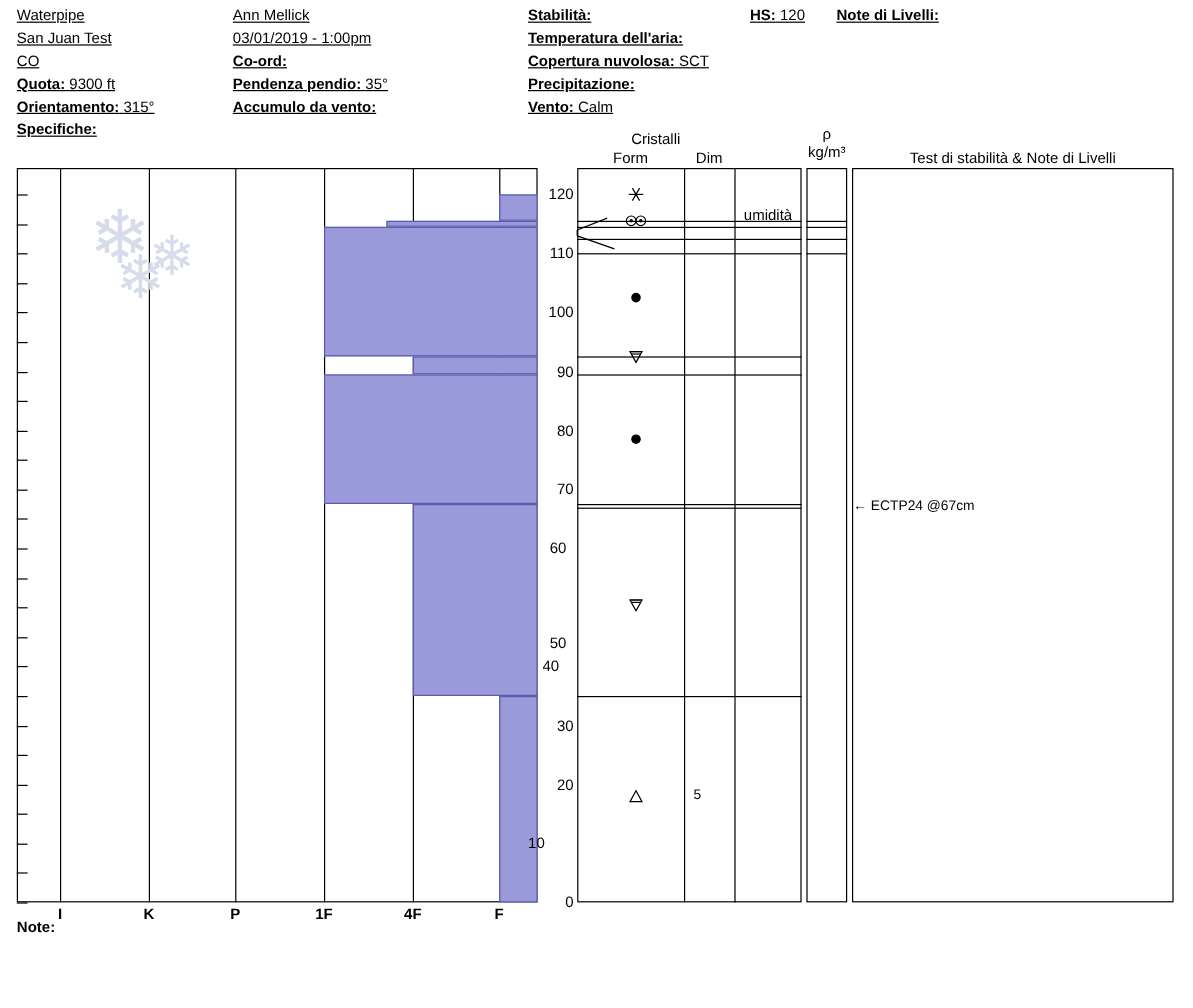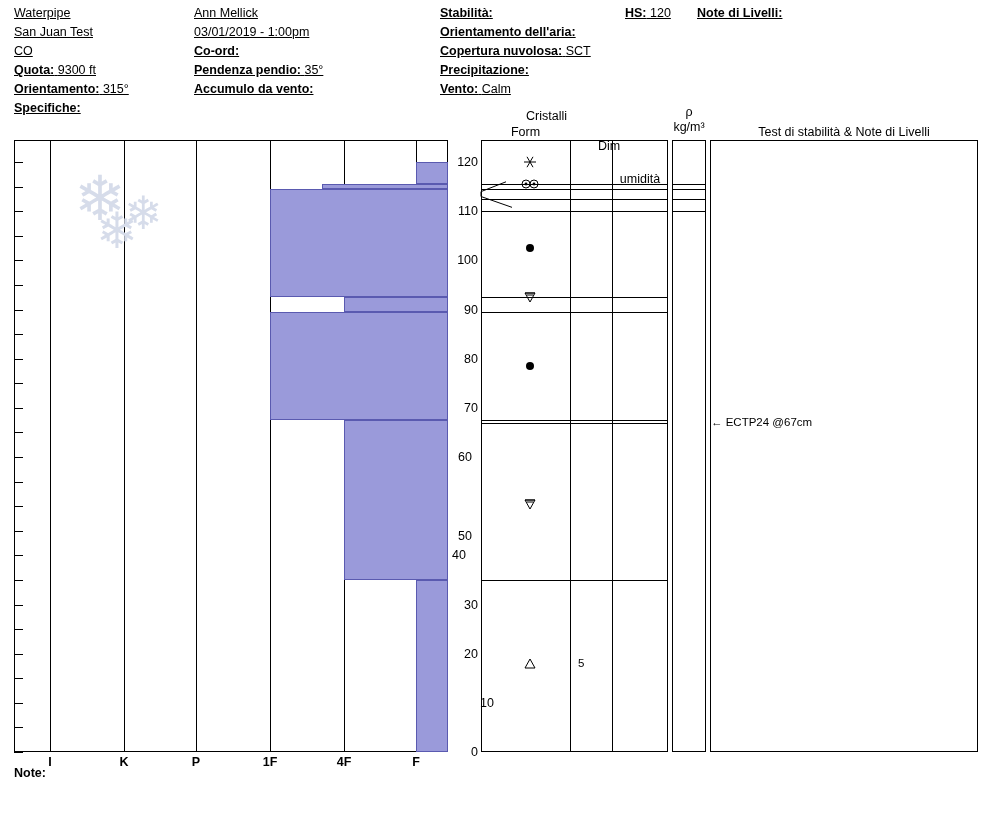--- a/index.html
+++ b/index.html
@@ -208,21 +208,21 @@
       <span></span>
     </div>
   </div>
 
   <div class="hdr-col col3">
     <div class="hdr-line">
       <span class="b">Stabilità:</span>
       <span></span>
     </div>
     <div class="hdr-line">
-      <span class="b">Orientamento dell'aria:</span>
+      <span class="b">Temperatura dell'aria:</span>
       <span></span>
     </div>
     <div class="hdr-line">
       <span class="b">Copertura nuvolosa:</span>
       <span>SCT</span>
     </div>
     <div class="hdr-line">
       <span class="b">Precipitazione:</span>
       <span></span>
     </div>
@@ -297,42 +297,42 @@
   </div>
 
 <div class="watermark">
   <div class="flake" style="left:40px; top:-10px;">❄</div>
   <div class="flake" style="left:90px; top:4px; font-size:46px;">❄</div>
   <div class="flake" style="left:62px; top:22px; font-size:50px;">❄</div>
 </div>
 
 <div id="axis-layer">
     <div class="depth-lbl" style="left: 452px; top: 745px; width: 26px; text-align: right; position: absolute;">0</div>
-    <div class="depth-lbl" style="left: 468px; top: 695.843px; width: 26px; text-align: right; position: absolute;">10</div>
+    <div class="depth-lbl" style="left: 428px; top: 695.843px; width: 26px; text-align: right; position: absolute;">10</div>
     <div class="depth-lbl" style="left: 452px; top: 646.687px; width: 26px; text-align: right; position: absolute;">20</div>
     <div class="depth-lbl" style="left: 452px; top: 597.53px; width: 26px; text-align: right; position: absolute;">30</div>
     <div class="depth-lbl" style="left: 452px; top: 548.373px; width: 26px; text-align: left; position: absolute;">40</div>
     <div class="depth-lbl" style="left: 452px; top: 504px; width: 26px; text-align: center; position: absolute; margin-top: 25px;">50</div>
     <div class="depth-lbl" style="left: 452px; top: 450.06px; width: 26px; text-align: center; position: absolute;">60</div>
     <div class="depth-lbl" style="left: 452px; top: 400.904px; width: 26px; text-align: right; position: absolute;">70</div>
     <div class="depth-lbl" style="left: 452px; top: 351.747px; width: 26px; text-align: right; position: absolute;">80</div>
     <div class="depth-lbl" style="left: 452px; top: 302.59px; width: 26px; text-align: right; position: absolute;">90</div>
     <div class="depth-lbl" style="left: 452px; top: 253.434px; width: 26px; text-align: right; position: absolute;">100</div>
     <div class="depth-lbl" style="left: 452px; top: 204.277px; width: 26px; text-align: right; position: absolute;">110</div>
     <div class="depth-lbl" style="left: 452px; top: 155.12px; width: 26px; text-align: right; position: absolute;">120</div>
   </div>
 <div id="table-layer">
     <div class="tbl" style="left: 481px; width: 187px;"></div>
     <div class="tbl" style="left: 672px; width: 34px;"></div>
     <div class="tbl" style="left: 710px; width: 268px;"></div>
     <div class="tbl-div" style="left: 570px;"></div>
     <div class="tbl-div" style="left: 612px;"></div>
     <div class="tbl-hdr" style="left: 481px; width: 131px; top: 109px;">Cristalli</div>
     <div class="tbl-hdr" style="left: 481px; width: 89px; top: 125px;">Form</div>
-    <div class="tbl-hdr" style="left: 588px; width: 42px; top: 125px; margin-top: 14px;">Dim</div>
+    <div class="tbl-hdr" style="left: 570px; width: 42px; top: 125px;">Dim</div>
     <div class="tbl-hdr" style="left: 612px; width: 56px; top: 125px; margin-top: 47px;">umidità</div>
     <div class="tbl-hdr" style="left: 672px; width: 34px; top: 105px;">ρ</div>
     <div class="tbl-hdr" style="left: 668px; width: 42px; top: 120px;">kg/m³</div>
     <div class="tbl-hdr" style="left: 710px; width: 268px; top: 125px;">Test di stabilità &amp; Note di Livelli</div>
     <div class="row-div" style="left: 481px; width: 187px; top: 184.241px;"></div>
     <div class="row-div" style="left: 481px; width: 187px; top: 189.157px;"></div>
     <div class="row-div" style="left: 481px; width: 187px; top: 198.988px;"></div>
     <div class="row-div" style="left: 481px; width: 187px; top: 211.277px;"></div>
     <div class="row-div" style="left: 481px; width: 187px; top: 297.301px;"></div>
     <div class="row-div" style="left: 481px; width: 187px; top: 312.048px;"></div>

